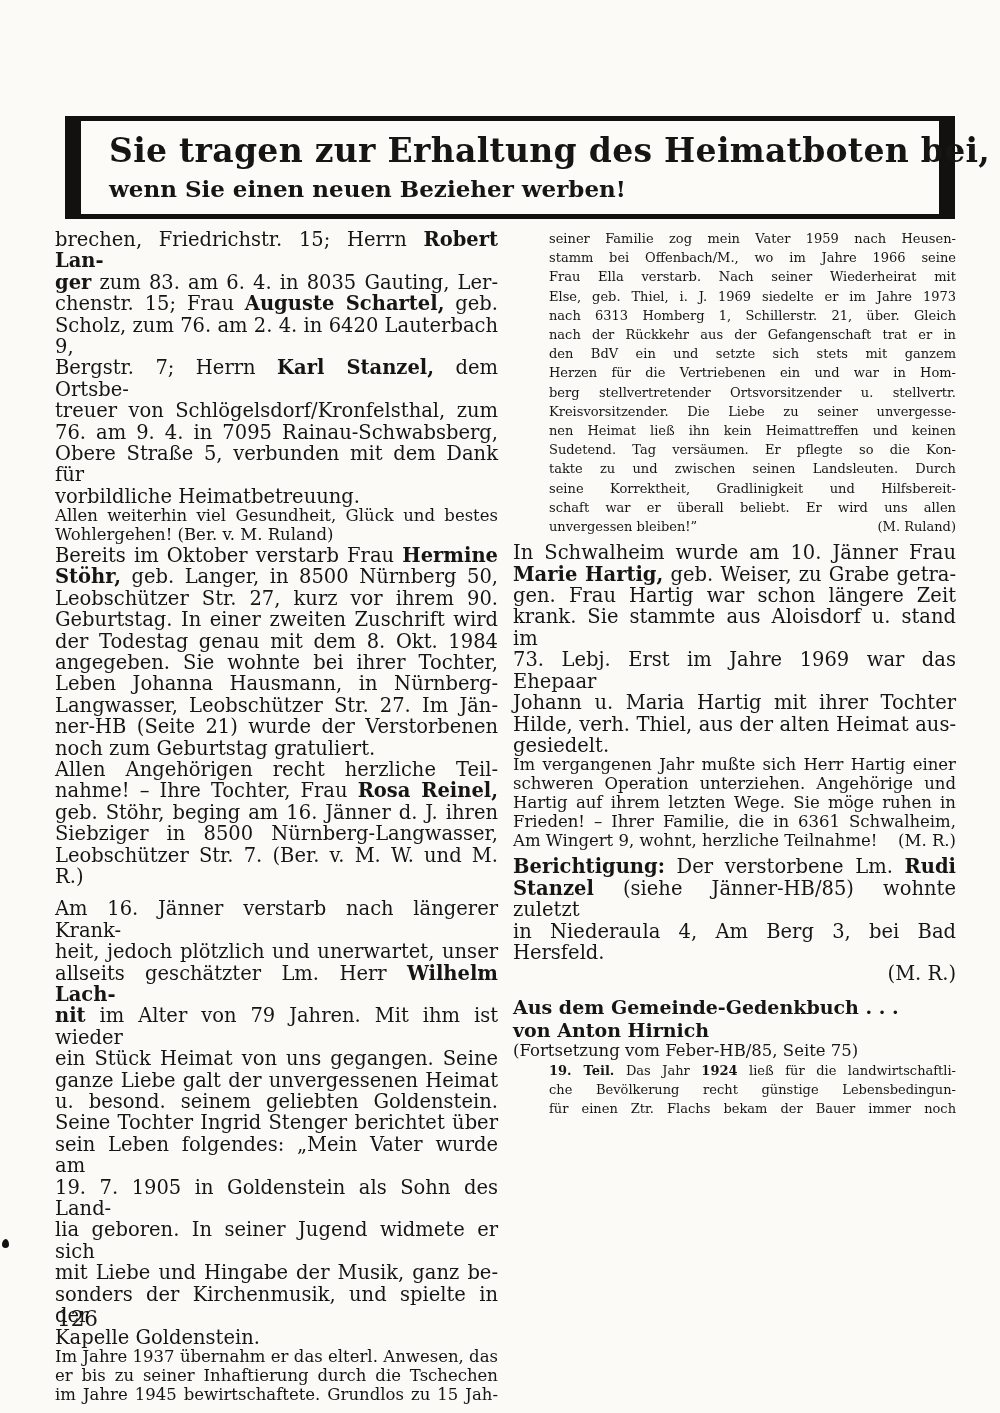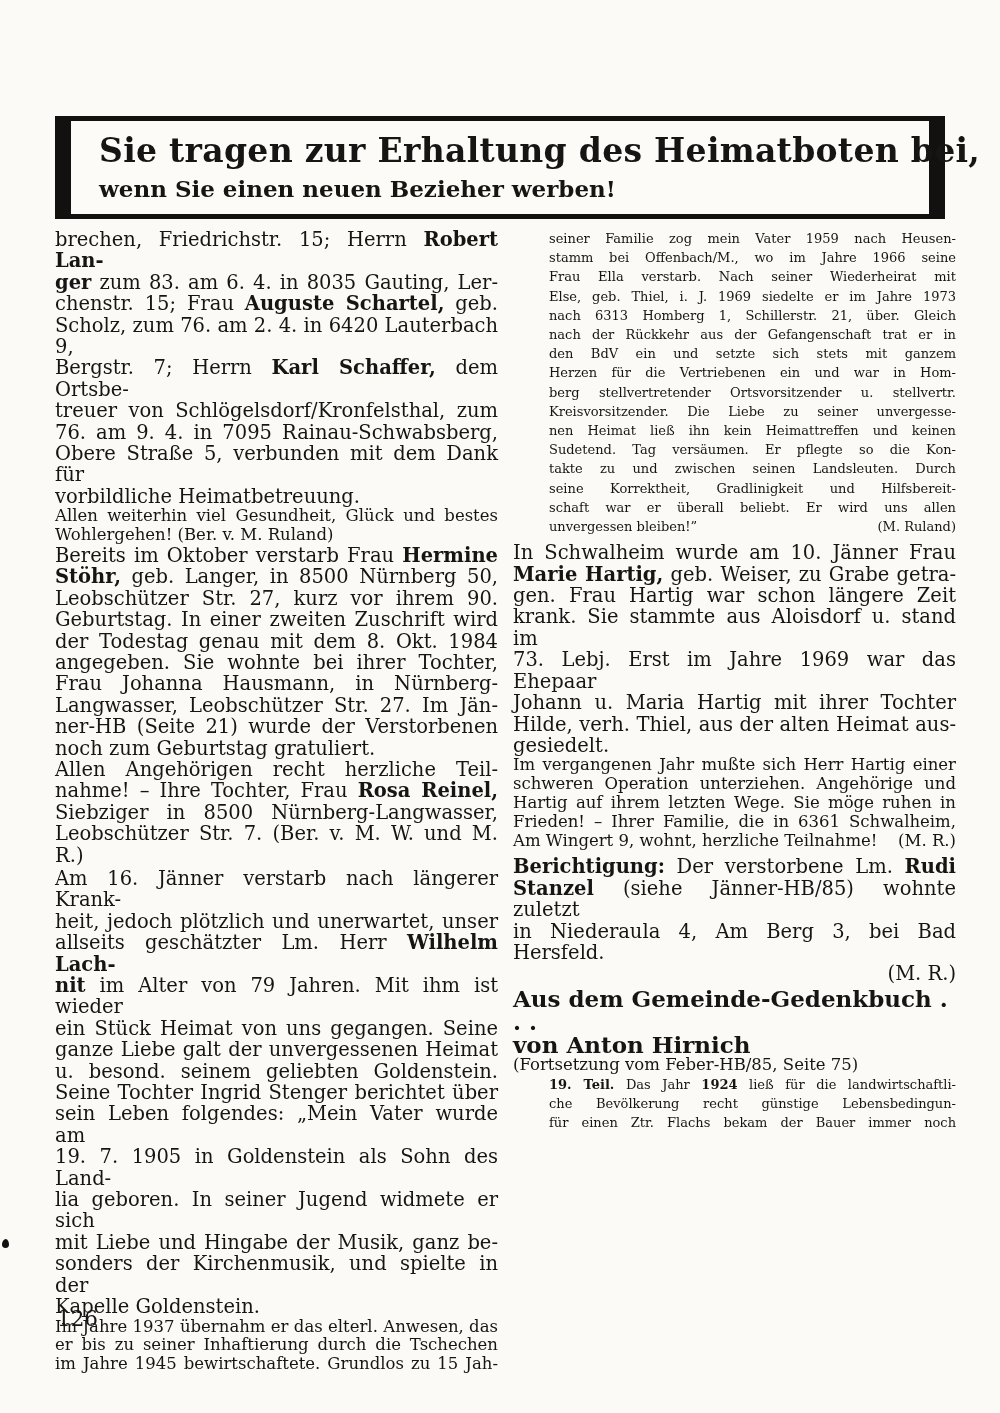--- a/index.html
+++ b/index.html
@@ -1,77 +1,78 @@
 <!DOCTYPE html>
 <html><head>
 <meta charset="utf-8">
 <style>
   html,body{margin:0;padding:0;background:#e8e8e6;}
   .page{position:relative;width:1000px;height:1413px;background:#fbfaf7;
         font-family:"DejaVu Serif", serif;color:#161514;overflow:hidden;}
-  .banner{position:absolute;left:55px;top:116px;width:890px;height:103px;box-sizing:border-box;
+  .banner{position:absolute;left:65px;top:116px;width:890px;height:103px;box-sizing:border-box;
           border:5px solid #121110;border-left-width:16px;border-right-width:16px;
           background:#fcfbf8;padding:9px 10px 0 28px;}
   .banner-line1{font-weight:bold;font-size:33px;line-height:42px;letter-spacing:.3px;white-space:nowrap;}
   .banner-line2{font-weight:bold;font-size:23px;line-height:30px;margin-top:2px;}
   .columns{position:absolute;left:55px;top:229px;width:900px;display:flex;gap:15px;}
   .col{flex:0 0 443px;width:443px;}
   .line{text-align:justify;text-align-last:justify;}
   .line.flush{text-align-last:left;}
   .line.split{display:flex;justify-content:space-between;text-align:left;text-align-last:left;}
   .line.right{text-align:right;text-align-last:right;}
   .size-normal{font-size:19.5px;line-height:21.4px;}
   .size-small{font-size:16.5px;line-height:18.8px;}
   .size-mid{font-size:13px;line-height:19.2px;margin-left:36px;}
-  .size-heading{font-size:23px;line-height:23px;font-weight:bold;}
+  .size-heading{font-size:19px;line-height:23px;font-weight:bold;}
   .size-heading .line{text-align:left;text-align-last:left;}
-  .block.spaced{margin-top:2px;}
+  .block.spaced{margin-top:11px;}
   .block.spaced-sm{margin-top:6px;}
   .page-number{position:absolute;left:57px;top:1306px;font-size:21.5px;}
   .margin-mark{position:absolute;left:2px;top:1239px;width:7px;height:9px;background:#111;
                border-radius:55% 45% 50% 50%/62% 62% 38% 38%;}
 </style>
 </head>
 <body>
 
 <div class="page">
   <div class="banner">
     <div class="banner-line1">Sie tragen zur Erhaltung des Heimatboten bei,</div>
     <div class="banner-line2">wenn Sie einen neuen Bezieher werben!</div>
   </div>
   <div class="columns">
     <div class="col" id="col-left">
         <div class="block size-normal">
           <div class="line">brechen, Friedrichstr. 15; Herrn <b>Robert Lan-</b></div>
           <div class="line"><b>ger</b> zum 83. am 6. 4. in 8035 Gauting, Ler-</div>
           <div class="line">chenstr. 15; Frau <b>Auguste Schartel,</b> geb.</div>
           <div class="line">Scholz, zum 76. am 2. 4. in 6420 Lauterbach 9,</div>
-          <div class="line">Bergstr. 7; Herrn <b>Karl Schaffer,</b> dem Ortsbe-</div>
+          <div class="line">Bergstr. 7; Herrn <b>Karl Stanzel,</b> dem Ortsbe-</div>
           <div class="line">treuer von Schlögelsdorf/Kronfelsthal, zum</div>
           <div class="line">76. am 9. 4. in 7095 Rainau-Schwabsberg,</div>
           <div class="line">Obere Straße 5, verbunden mit dem Dank für</div>
           <div class="line flush">vorbildliche Heimatbetreuung.</div>
         </div>
         <div class="block size-small">
           <div class="line">Allen weiterhin viel Gesundheit, Glück und bestes</div>
           <div class="line flush">Wohlergehen! (Ber. v. M. Ruland)</div>
         </div>
         <div class="block size-normal">
           <div class="line">Bereits im Oktober verstarb Frau <b>Hermine</b></div>
           <div class="line"><b>Stöhr,</b> geb. Langer, in 8500 Nürnberg 50,</div>
           <div class="line">Leobschützer Str. 27, kurz vor ihrem 90.</div>
           <div class="line">Geburtstag. In einer zweiten Zuschrift wird</div>
           <div class="line">der Todestag genau mit dem 8. Okt. 1984</div>
           <div class="line">angegeben. Sie wohnte bei ihrer Tochter,</div>
-          <div class="line">Frau Johanna Hausmann, in Nürnberg-</div>
+          <div class="line">Leben Johanna Hausmann, in Nürnberg-</div>
           <div class="line">Langwasser, Leobschützer Str. 27. Im Jän-</div>
           <div class="line">ner-HB (Seite 21) wurde der Verstorbenen</div>
           <div class="line flush">noch zum Geburtstag gratuliert.</div>
           <div class="line">Allen Angehörigen recht herzliche Teil-</div>
           <div class="line">nahme! – Ihre Tochter, Frau <b>Rosa Reinel,</b></div>
+          <div class="line">geb. Stöhr, beging am 16. Jänner d. J. ihren</div>
           <div class="line">Siebziger in 8500 Nürnberg-Langwasser,</div>
           <div class="line flush">Leobschützer Str. 7. (Ber. v. M. W. und M. R.)</div>
         </div>
         <div class="block size-normal spaced">
           <div class="line">Am 16. Jänner verstarb nach längerer Krank-</div>
           <div class="line">heit, jedoch plötzlich und unerwartet, unser</div>
           <div class="line">allseits geschätzter Lm. Herr <b>Wilhelm Lach-</b></div>
           <div class="line"><b>nit</b> im Alter von 79 Jahren. Mit ihm ist wieder</div>
           <div class="line">ein Stück Heimat von uns gegangen. Seine</div>
           <div class="line">ganze Liebe galt der unvergessenen Heimat</div>

